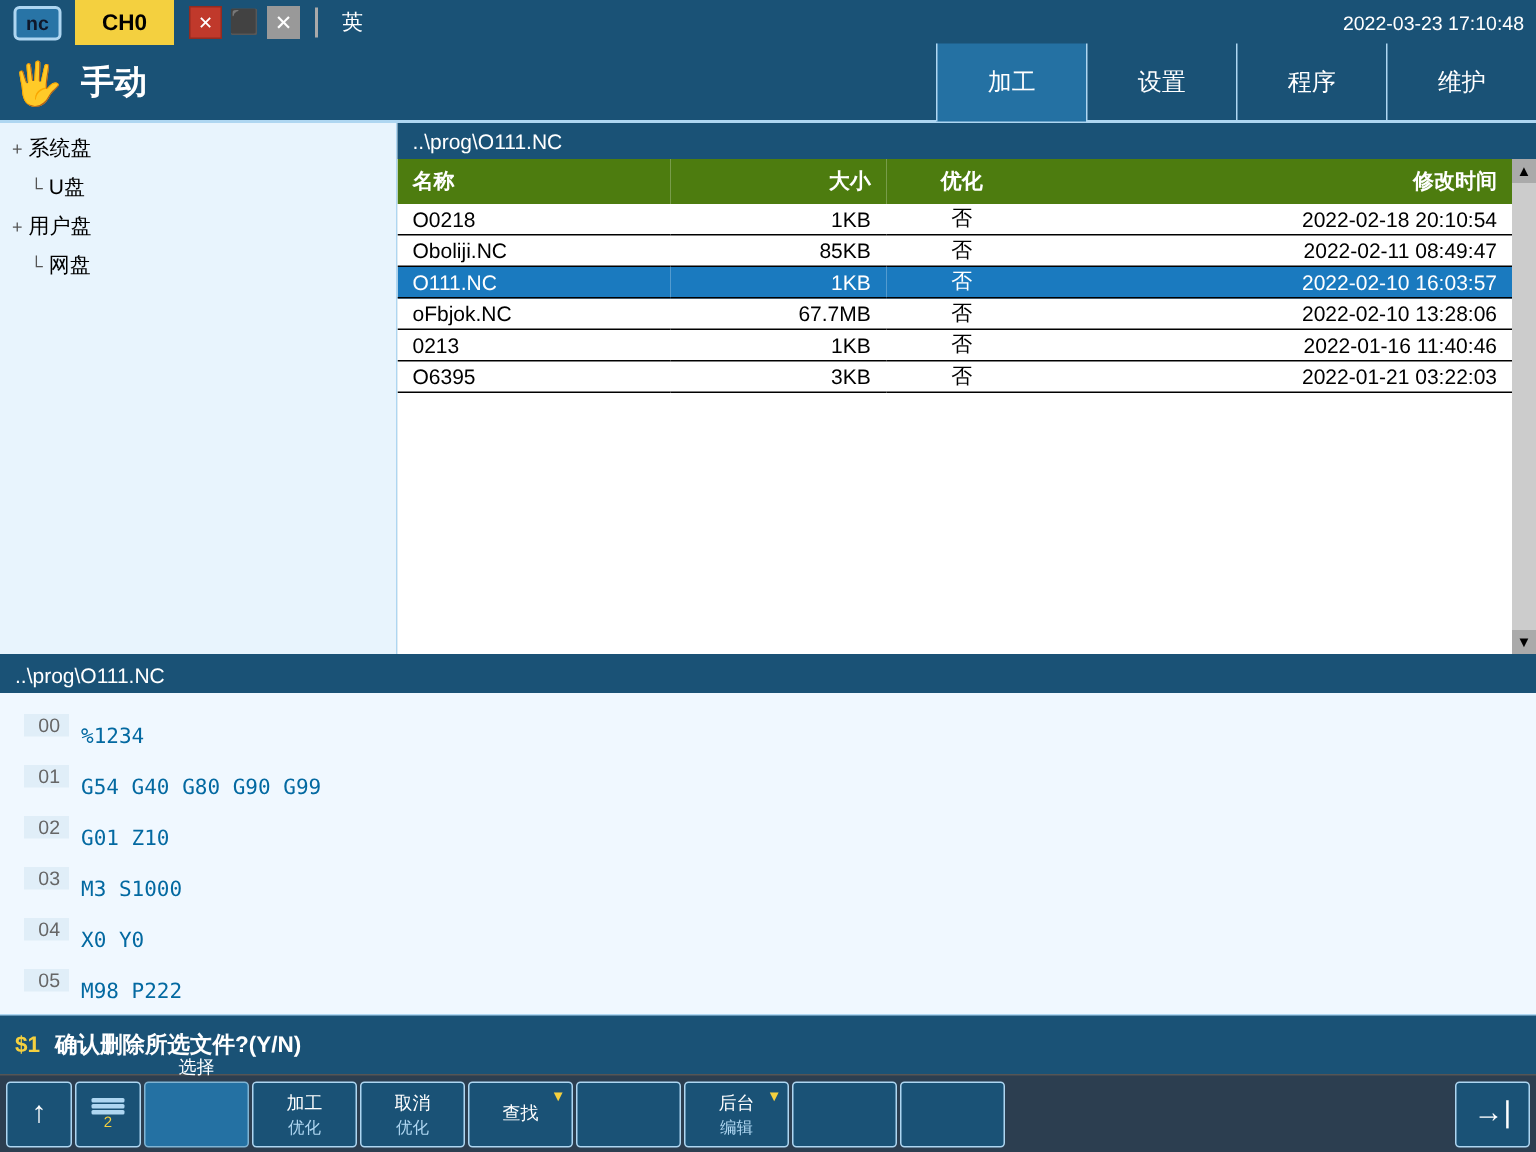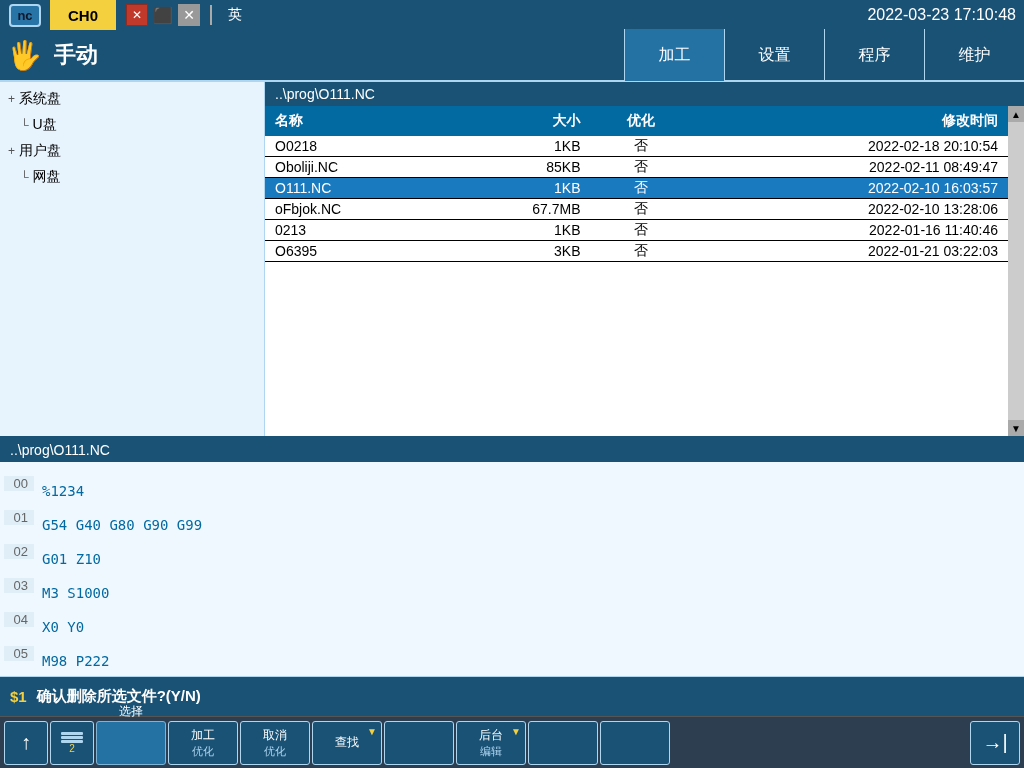--- a/index.html
+++ b/index.html
@@ -9,21 +9,21 @@
     #topbar { display: flex; align-items: center; height: 30px; background: #1a5276; color: white; }
     #logo { width: 50px; height: 30px; background: #1a5276; display: flex; align-items: center; justify-content: center; }
     #logo-inner { background: #2874a6; border: 2px solid #aed6f1; border-radius: 4px; padding: 2px 6px; font-weight: bold; font-size: 13px; color: #0f172a; }
     #ch0-badge { background: #f4d03f; color: #000; font-weight: bold; padding: 2px 18px; font-size: 15px; height: 30px; display: flex; align-items: center; }
     #topbar-middle { flex: 1; display: flex; align-items: center; gap: 4px; padding-left: 10px; }
     #red-x-icon { background: #c0392b; border: 1px solid #922b21; width: 22px; height: 22px; display: flex; align-items: center; justify-content: center; color: white; font-size: 12px; cursor: pointer; }
     #monitor-icon { width: 22px; height: 22px; display: flex; align-items: center; justify-content: center; color: #aed6f1; font-size: 16px; }
     #x-btn { width: 22px; height: 22px; background: #999; display: flex; align-items: center; justify-content: center; color: white; cursor: pointer; font-size: 14px; }
     #separator-v { width: 2px; height: 20px; background: #aaa; margin: 0 6px; }
     #lang-btn { color: white; font-size: 14px; padding: 0 6px; cursor: pointer; }
-    #datetime { color: white; font-size: 16px; margin-left: auto; padding-right: 8px; text-align: right; }
+    #datetime { color: white; font-size: 13px; margin-left: auto; padding-right: 8px; text-align: right; }
 
     
     #header { display: flex; align-items: center; height: 52px; background: #1a5276; border-bottom: 2px solid #aed6f1; }
     #hand-icon { width: 50px; height: 52px; display: flex; align-items: center; justify-content: center; font-size: 28px; color: #f0e68c; }
     #mode-label { color: white; font-size: 22px; font-weight: bold; flex: 1; padding-left: 4px; }
     #nav-buttons { display: flex; height: 52px; }
     .nav-btn { width: 100px; height: 52px; display: flex; align-items: center; justify-content: center; font-size: 16px; color: white; border-left: 1px solid #aed6f1; cursor: pointer; }
     .nav-btn.active { background: #2471a3; }
 
     
@@ -32,42 +32,42 @@
     
     #sidebar { width: 265px; background: #e8f4fd; border-right: 1px solid #aed6f1; padding: 4px 0; }
     .tree-item { display: flex; align-items: center; padding: 4px 8px; cursor: pointer; font-size: 14px; color: #000; }
     .tree-item .expand { color: #555; margin-right: 4px; font-size: 12px; }
     .tree-item-indent { padding-left: 20px; }
 
     
     #file-panel { flex: 1; display: flex; flex-direction: column; background: #fff; }
     #file-path { background: #1a5276; color: white; padding: 4px 10px; font-size: 14px; }
     #file-table { width: 100%; border-collapse: collapse; }
-    #file-table thead tr { background: #0369a1; color: white; }
+    #file-table thead tr { background: #4d7c0f; color: white; }
     #file-table th { padding: 6px 10px; text-align: center; font-size: 14px; border: none; }
     #file-table td { padding: 1px 10px; font-size: 14px; border-bottom: 1px solid #000000; }
     #file-table .col-name { text-align: left; }
     #file-table .col-size { text-align: right; }
     #file-table .col-opt { text-align: center; }
     #file-table .col-date { text-align: right; }
     .file-row.selected { background: #1a7abf; color: white; }
     #scrollbar-area { width: 16px; background: #ddd; display: flex; flex-direction: column; align-items: center; }
     #scrollbar-up { width: 16px; height: 16px; background: #aaa; display: flex; align-items: center; justify-content: center; cursor: pointer; font-size: 10px; }
     #scrollbar-track { flex: 1; background: #ccc; width: 16px; }
     #scrollbar-down { width: 16px; height: 16px; background: #aaa; display: flex; align-items: center; justify-content: center; cursor: pointer; font-size: 10px; }
 
     
     #file-list-container { display: flex; overflow: hidden; flex: 1; }
     #file-table-wrapper { flex: 1; overflow: hidden; }
 
     
     #code-panel { background: #f0f8ff; border-top: 2px solid #1a5276; }
     #code-path { background: #1a5276; color: white; padding: 4px 10px; font-size: 14px; }
     #code-content { padding: 4px 0; background: #f0f8ff; }
-    .code-line { display: flex; align-items: center; padding: 1px 4px; }
+    .code-line { display: flex; align-items: center; padding: 1px 16px; }
     .line-num { width: 30px; text-align: right; color: #666; font-size: 13px; padding-right: 6px; background: #e0eef8; }
     .line-code { font-size: 14px; color: #0369a1; padding-left: 8px; font-family: monospace; margin-top: 16px; }
 
     
     #status-bar { height: 40px; background: #1a5276; color: white; display: flex; align-items: center; padding: 0 10px; font-size: 15px; font-weight: bold; border-top: 1px solid #aed6f1; }
     #status-num { color: #f4d03f; margin-right: 10px; }
 
     
     #bottom-toolbar { height: 52px; background: #2c3e50; display: flex; align-items: center; padding: 0 4px; gap: 2px; border-top: 1px solid #555; }
     .tool-btn { height: 44px; min-width: 60px; background: #1a5276; color: white; border: 1px solid #aed6f1; border-radius: 3px; display: flex; flex-direction: column; align-items: center; justify-content: center; cursor: pointer; font-size: 13px; padding: 0 6px; }

